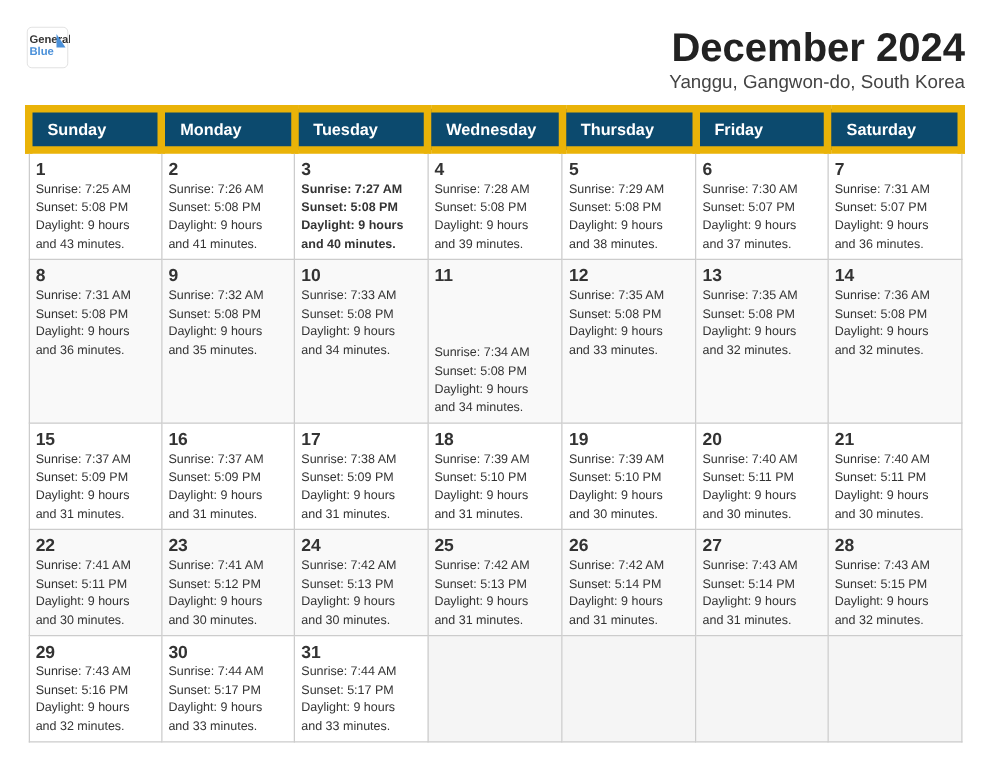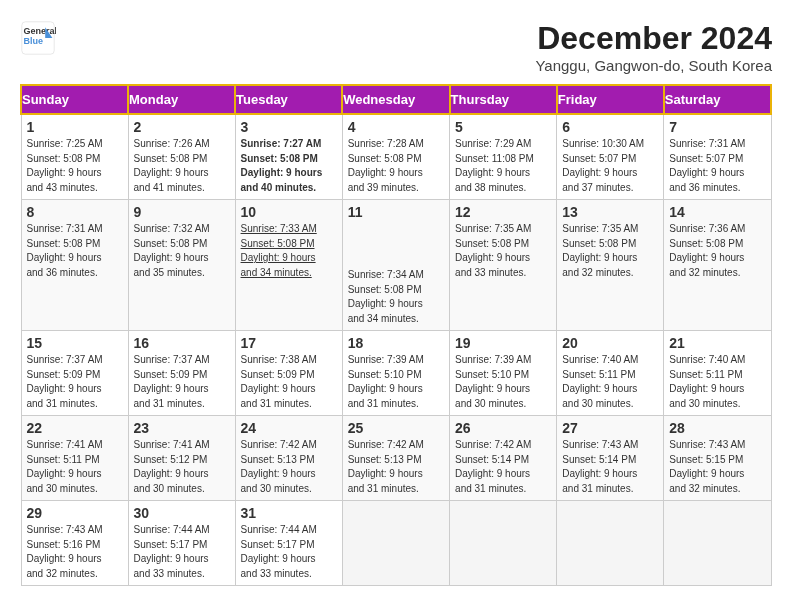--- a/index.html
+++ b/index.html
@@ -37,27 +37,27 @@
       font-size: 15px;
       color: #444;
       margin-left: 13px;
     }
     table {
       width: 100%;
       border-collapse: collapse;
       font-size: 11px;
     }
     th {
-      background-color: #a21caf;
+      background-color: #0c4a6e;
       color: #fff;
-      padding: 6px 0;
+      padding: 6px 12px;
       text-align: left;
       font-size: 13px;
       font-weight: bold;
-      border: 2px solid #eab308;
+      border: 6px solid #eab308;
     }
     td {
       border: 1px solid #ccc;
       vertical-align: top;
       padding: 4px 5px;
       height: 80px;
       background: #fff;
       color: #333;
       width: 108px;
     }
@@ -135,27 +135,27 @@
         <td>
           <span class="day-num">4</span>
           <div class="day-info" style="white-space: pre-line;">Sunrise: 7:28 AM
 Sunset: 5:08 PM
 Daylight: 9 hours
 and 39 minutes.</div>
         </td>
         <td>
           <span class="day-num">5</span>
           <div class="day-info" style="white-space: pre-line;">Sunrise: 7:29 AM
-Sunset: 11:08 PM
+Sunset: 5:08 PM
 Daylight: 9 hours
 and 38 minutes.</div>
         </td>
         <td>
           <span class="day-num">6</span>
-          <div class="day-info" style="white-space: pre-line;">Sunrise: 10:30 AM
+          <div class="day-info" style="white-space: pre-line;">Sunrise: 7:30 AM
 Sunset: 5:07 PM
 Daylight: 9 hours
 and 37 minutes.</div>
         </td>
         <td>
           <span class="day-num">7</span>
           <div class="day-info" style="white-space: pre-line;">Sunrise: 7:31 AM
 Sunset: 5:07 PM
 Daylight: 9 hours
 and 36 minutes.</div>
@@ -171,21 +171,21 @@
         </td>
         <td>
           <span class="day-num">9</span>
           <div class="day-info" style="white-space: pre-line;">Sunrise: 7:32 AM
 Sunset: 5:08 PM
 Daylight: 9 hours
 and 35 minutes.</div>
         </td>
         <td>
           <span class="day-num">10</span>
-          <div class="day-info" style="white-space: pre-line; text-decoration: underline;">Sunrise: 7:33 AM
+          <div class="day-info" style="white-space: pre-line;">Sunrise: 7:33 AM
 Sunset: 5:08 PM
 Daylight: 9 hours
 and 34 minutes.</div>
         </td>
         <td>
           <span class="day-num">11</span>
           <div class="day-info" style="white-space: pre-line; margin-top: 48px;">Sunrise: 7:34 AM
 Sunset: 5:08 PM
 Daylight: 9 hours
 and 34 minutes.</div>

